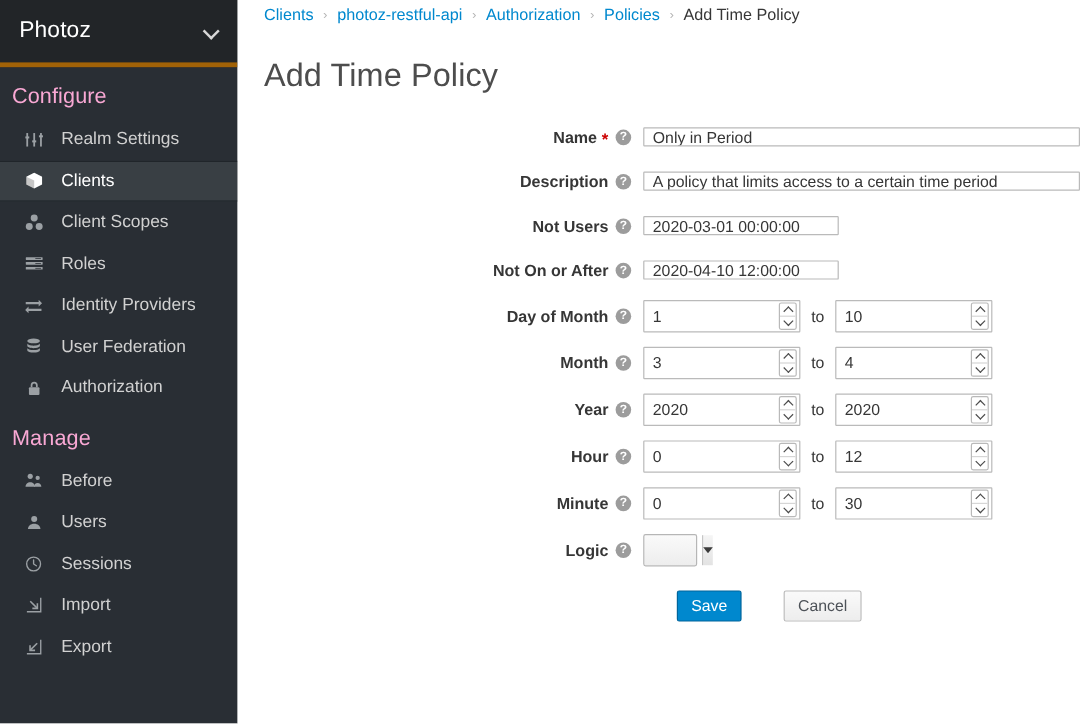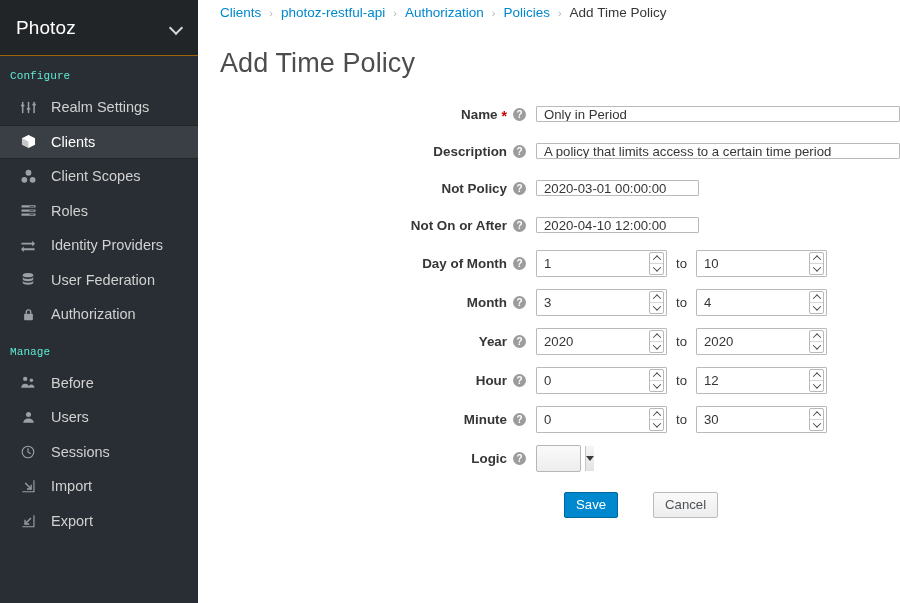--- a/index.html
+++ b/index.html
@@ -25,21 +25,21 @@
     color: #d1d1d1;
     overflow: hidden;
     position: relative;
   }
   .realm-selector {
     height: 56px;
     background: #222528;
     display: flex;
     align-items: center;
     padding: 0 14px 0 16px;
-    border-bottom: 1px solid #a16207;
+    border-bottom: 4px solid #a16207;
     cursor: pointer;
   }
   .realm-name {
     flex: 1;
     color: #ffffff;
     font-size: 19px;
     letter-spacing: .1px;
   }
   .chevron-dn {
     width: 14px; height: 14px;
@@ -50,25 +50,24 @@
     content: "";
     position: absolute;
     left: 1px; top: 2px;
     width: 8px; height: 8px;
     border-right: 2px solid #d8d8d8;
     border-bottom: 2px solid #d8d8d8;
     transform: rotate(45deg);
   }
 
   .nav-section-title {
-    font-size: 11px;
-    color: #5eead4;
+    font-size: 18px;
+    color: #f9a8d4;
     padding: 14px 0 8px 10px;
     letter-spacing: .1px;
-    font-family: Liberation Mono, monospace;
   }
   .nav-item {
     display: flex;
     align-items: center;
     height: 34.5px;
     padding-left: 17px;
     font-size: 14.5px;
     color: #d1d1d1;
     cursor: pointer;
     position: relative;
@@ -509,21 +508,21 @@
       <div class="form-row">
         <div class="form-label">
           <span>Description</span>
           <span class="help-icon">?</span>
         </div>
         <input class="txt-input wide" type="text" value="A policy that limits access to a certain time period" style="">
       </div>
 
       <div class="form-row">
         <div class="form-label">
-          <span>Not Policy</span>
+          <span>Not Users</span>
           <span class="help-icon">?</span>
         </div>
         <input class="txt-input date" type="text" value="2020-03-01 00:00:00" style="">
       </div>
 
       <div class="form-row">
         <div class="form-label">
           <span>Not On or After</span>
           <span class="help-icon">?</span>
         </div>

